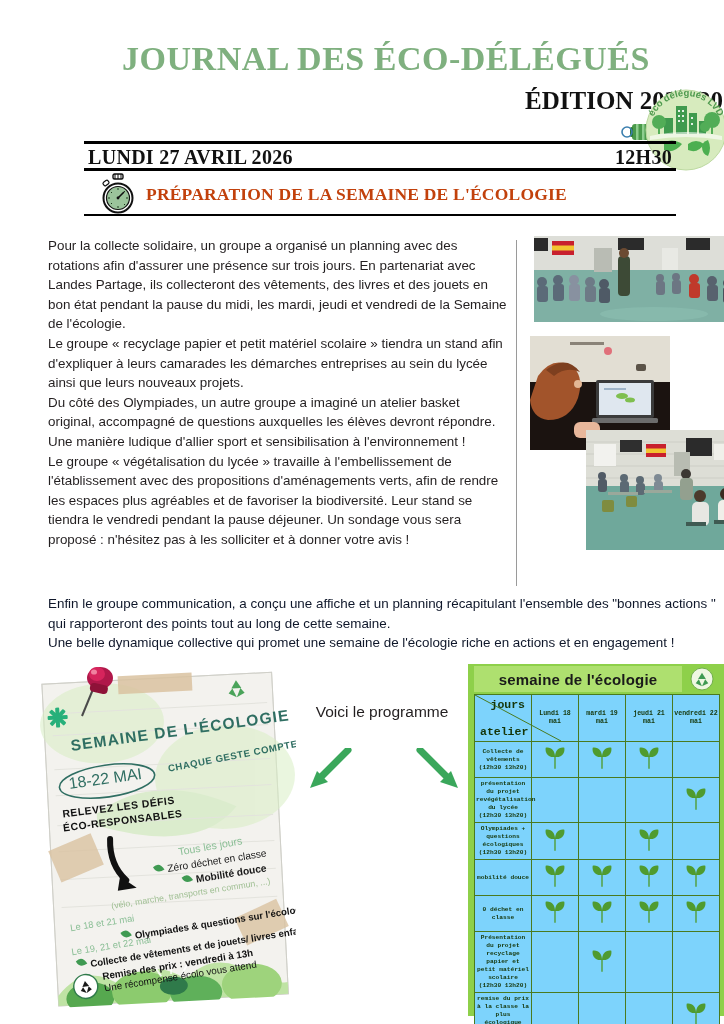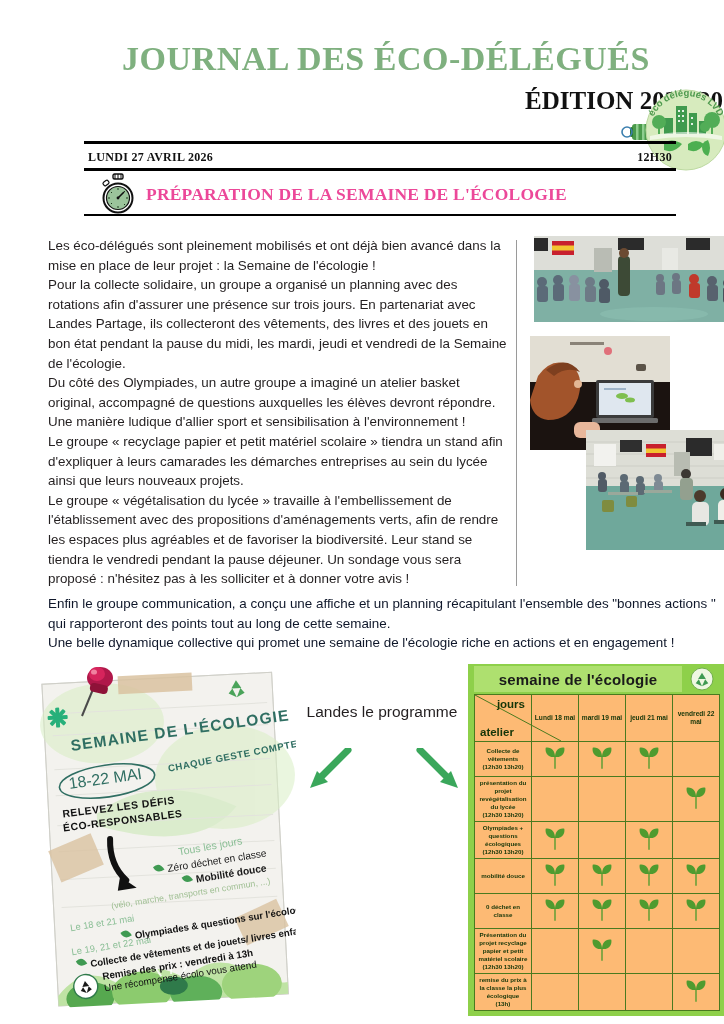--- a/index.html
+++ b/index.html
@@ -19,29 +19,29 @@
   .edition{
     font-family:"Liberation Serif", serif;font-weight:bold;
     font-size:25px;color:#111;margin-top:12px;line-height:1;text-align:right;
   }
   .rule{position:absolute;background:#000;}
   .rule-top{left:60px;top:141px;width:592px;height:3px;}
   .rule-bottom{left:60px;top:168px;width:592px;height:3px;}
   .dateline{
     position:absolute;left:64px;top:146px;width:584px;height:22px;
     display:flex;align-items:center;justify-content:space-between;
-    font-family:"Liberation Serif", serif;font-weight:bold;font-size:12px;
+    font-family:"Liberation Serif", serif;font-weight:bold;font-size:20px;
     color:#111;letter-spacing:.3px;gap:43px;
   }
   .dateline span{text-transform:uppercase;font-variant:small-caps;}
   .headline-row{position:absolute;left:60px;top:176px;width:600px;height:36px;
     display:flex;align-items:center;}
   .headline{
     font-family:"Liberation Serif", serif;font-weight:bold;font-size:17.5px;
-    color:#ec4899;letter-spacing:.2px;margin-left:8px;
+    color:#c2410c;letter-spacing:.2px;margin-left:8px;
   }
   .rule-under{position:absolute;left:60px;top:214px;width:592px;height:2px;background:#000;}
 
   
   .logo{position:absolute;left:596px;top:82px;width:116px;height:96px;}
 
   
   .stopwatch{width:40px;height:42px;position:relative;margin-left:14px;}
 
   
@@ -83,22 +83,22 @@
   .sched-banner .t{
     font-size:15px;font-weight:bold;color:#1a1a1a;letter-spacing:.2px;
     font-family:"Liberation Sans", sans-serif;
   }
   .sched-logo{position:absolute;left:222px;top:3px;width:24px;height:24px;}
   table.grid{
     position:absolute;left:6px;top:30px;width:246px;
     border-collapse:collapse;table-layout:fixed;
   }
   table.grid td,table.grid th{
-    border:1px solid #4a7a1f;background:#fdba74;padding:2px 1px;
-    color:#143508;text-align:center;vertical-align:middle;
+    border:1px solid #4a7a1f;background:#7dd3fc;padding:2px 1px;
+    color:#143508;text-align:center;vertical-align:middle;font-family:Liberation Mono, monospace;
   }
   .corner{height:46px;position:relative;padding:0 !important;}
   .corner .jours{position:absolute;right:6px;top:3px;font-size:11.5px;color:#143508;}
   .corner .projet{position:absolute;left:5px;bottom:3px;font-size:11.5px;color:#143508;}
   .corner svg{position:absolute;left:0;top:0;}
   .dayhead{font-size:6.6px;font-weight:bold;line-height:8.5px;width:44px;}
   .projcell{font-size:6.2px;font-weight:bold;line-height:8px;padding:3px 2px;}
   .mark{width:44px;height:100%;}
   .sprout{display:inline-block;}
 
@@ -198,24 +198,23 @@
         </g>
         <line x1="20" y1="25" x2="26" y2="19" stroke="#111" stroke-width="1.6"></line>
         <circle cx="20" cy="25" r="1.4" fill="#111"></circle>
       </svg>
     </div>
     <div class="headline">PRÉPARATION DE LA SEMAINE DE L'ÉCOLOGIE</div>
   </div>
   <div class="rule-under"></div>
 
   <div class="article">
-    <p>Les éco-délégués sont pleinement mobilisés et ont déjà bien avancé dans la mise en place de leur projet : la Semaine de l'écologie !</p>
     <p>Pour la collecte solidaire, un groupe a organisé un planning avec des rotations afin d'assurer une présence sur trois jours. En partenariat avec Landes Partage, ils collecteront des vêtements, des livres et des jouets en bon état pendant la pause du midi, les mardi, jeudi et vendredi de la Semaine de l'écologie.</p>
+    <p>Le groupe « recyclage papier et petit matériel scolaire » tiendra un stand afin d'expliquer à leurs camarades les démarches entreprises au sein du lycée ainsi que leurs nouveaux projets.</p>
     <p>Du côté des Olympiades, un autre groupe a imaginé un atelier basket original, accompagné de questions auxquelles les élèves devront répondre. Une manière ludique d'allier sport et sensibilisation à l'environnement !</p>
-    <p>Le groupe « recyclage papier et petit matériel scolaire » tiendra un stand afin d'expliquer à leurs camarades les démarches entreprises au sein du lycée ainsi que leurs nouveaux projets.</p>
     <p>Le groupe « végétalisation du lycée » travaille à l'embellissement de l'établissement avec des propositions d'aménagements verts, afin de rendre les espaces plus agréables et de favoriser la biodiversité. Leur stand se tiendra le vendredi pendant la pause déjeuner. Un sondage vous sera proposé : n'hésitez pas à les solliciter et à donner votre avis !</p>
   </div>
 
   <div class="vdivider"></div>
 
   <div class="article-wide">
     <p>Enfin le groupe communication, a conçu une affiche et un planning récapitulant l'ensemble des "bonnes actions " qui rapporteront des points tout au long de cette semaine.</p>
     <p>Une belle dynamique collective qui promet une semaine de l'écologie riche en actions et en engagement !</p>
   </div>
 
@@ -460,21 +459,21 @@
     </svg>
   </div>
   <span class="sr">SEMAINE DE L'ÉCOLOGIE</span>
   <span class="sr">18-22 MAI</span>
   <span class="sr">CHAQUE GESTE COMPTE!</span>
   <span class="sr">Tous les jours</span>
   <span class="sr">(vélo, marche, transports en commun, ...)</span>
   <span class="sr">Remise des prix : vendredi à 13h</span>
   <span class="sr">Une récompense écolo vous attend</span>
 
-  <div class="programme-label">Landes le programme</div>
+  <div class="programme-label">Voici le programme</div>
   <div class="arrow-left">
     <svg viewBox="0 0 46 44" width="46" height="44" aria-hidden="true">
       <path d="M42 2 L12 32" stroke="#3aa75b" stroke-width="7" stroke-linecap="round" fill="none"></path>
       <path d="M4 40 L22 34 L11 23 Z" fill="#3aa75b"></path>
     </svg>
   </div>
   <div class="arrow-right">
     <svg viewBox="0 0 46 44" width="46" height="44" aria-hidden="true">
       <path d="M4 2 L34 32" stroke="#3aa75b" stroke-width="7" stroke-linecap="round" fill="none"></path>
       <path d="M42 40 L24 34 L35 23 Z" fill="#3aa75b"></path>

